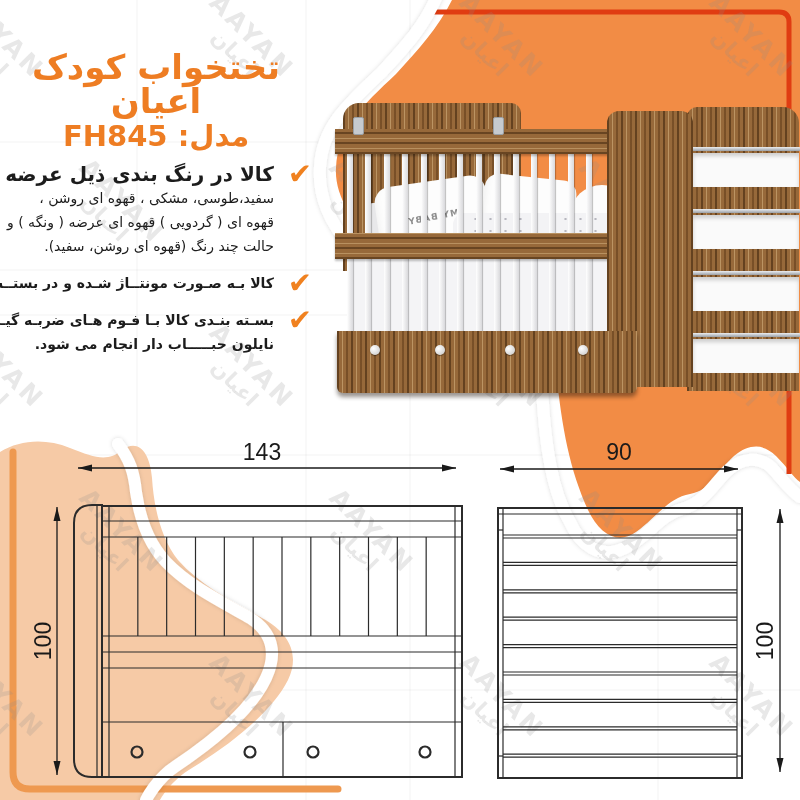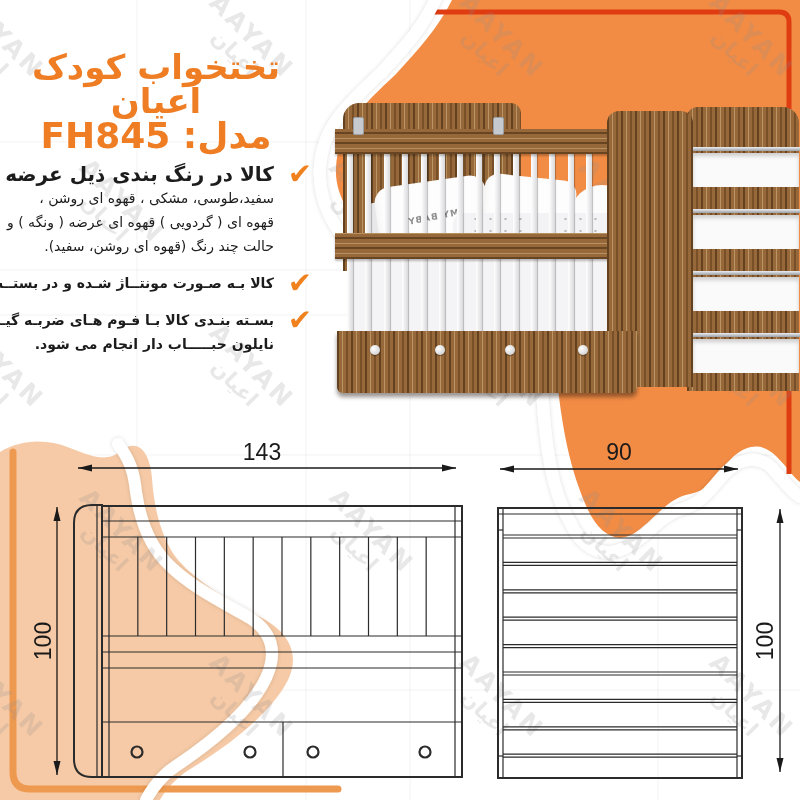--- a/index.html
+++ b/index.html
@@ -9,21 +9,21 @@
   
   #watermarks{position:absolute;inset:0;pointer-events:none;}
   .wm{position:absolute;transform:rotate(45deg);color:rgba(140,140,140,0.20);
       font-weight:bold;text-align:center;line-height:1.05;}
   .wm .lat{font-size:25px;letter-spacing:3px;}
   .wm .far{font-size:21px;}
   
   #title-block{position:absolute;left:0;top:50px;width:312px;text-align:center;direction:rtl;
                color:#EE7D23;font-weight:bold;}
   #title-line{font-size:34px;line-height:34px;}
-  #model-line{font-size:36px;line-height:36px;}
+  #model-line{font-size:29px;line-height:36px;}
   #bullets{position:absolute;left:0;top:162px;width:318px;direction:rtl;color:#1c1c1c;}
   .bullet{position:relative;padding-right:44px;margin-bottom:13px;}
   .check{position:absolute;right:6px;top:-5px;color:#F0811F;font-size:29px;font-weight:bold;}
   .bline{font-size:14px;line-height:24px;white-space:nowrap;text-align:right;}
   .bhead{font-weight:bold;font-size:20px;text-align:center;}
   .bbold{font-weight:bold;}
   
   #crib{position:absolute;left:335px;top:85px;width:465px;height:310px;}
   #crib *{position:absolute;}
   .wood{background:#97693a;

